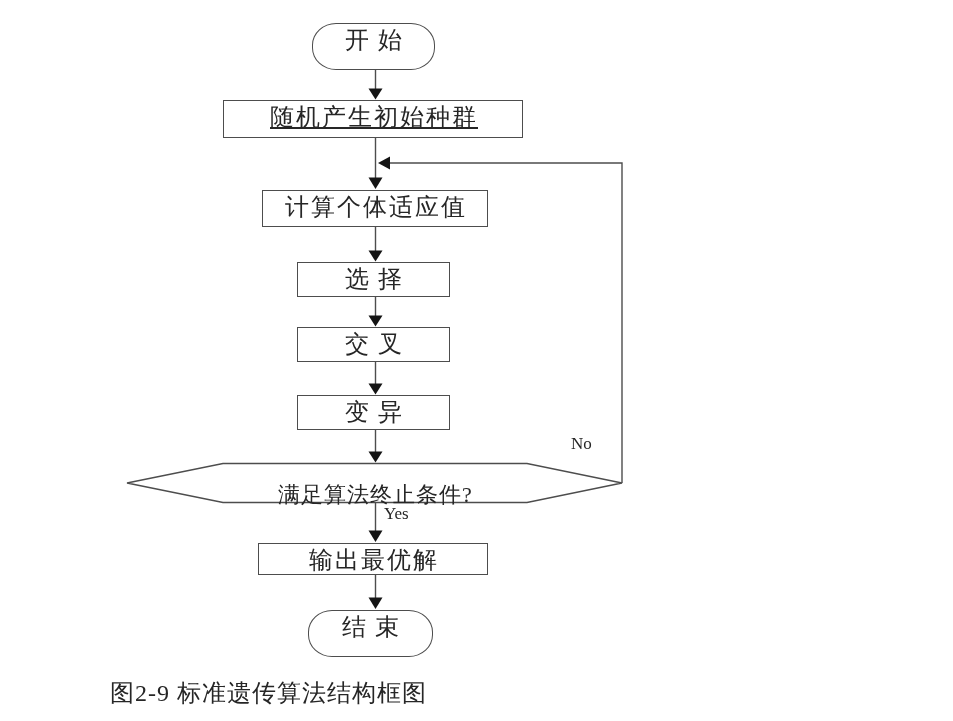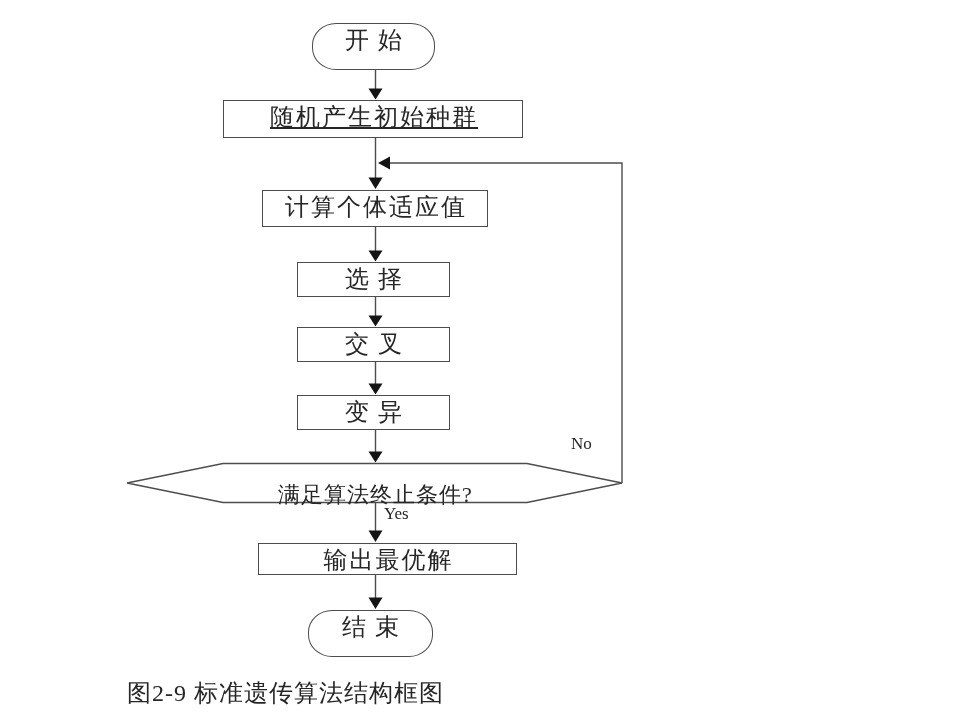--- a/index.html
+++ b/index.html
@@ -72,21 +72,20 @@
     font-size: 17px;
     color: var(--text-color);
     white-space: nowrap;
   }
   .caption {
     position: absolute;
     font-size: 24px;
     letter-spacing: 1px;
     color: var(--text-color);
     white-space: nowrap;
-    margin-left: 17px;
   }
 </style>
 </head>
 <body>
 
 <div class="stage">
 
   <svg width="953" height="721" viewBox="0 0 953 721">
 
     <line class="conn" x1="375.5" y1="70" x2="375.5" y2="89"></line>
@@ -140,21 +139,21 @@
   </div>
 
   <div class="node" style="left:297px; top:395px; width:153px; height:35px;">
     <span class="node-label ls-wide">变异</span>
   </div>
 
   <div class="hex-label" style="left:175px; top:462px; width:400px; height:41px;margin-top:12px;">
     <span class="node-label">满足算法终止条件?</span>
   </div>
 
-  <div class="node" style="left:258px; top:543px; width:259px; height:32px;">
+  <div class="node" style="left:258px; top:543px; width:230px; height:32px;">
     <span class="node-label ls-mid">输出最优解</span>
   </div>
 
   <div class="node stadium" style="left:308px; top:610px; width:125px; height:47px;">
     <span class="node-label ls-wide">结束</span>
   </div>
 
   <div class="edge-label" style="left:384px; top:504px;">Yes</div>
 
   <div class="edge-label" style="left:571px; top:434px;">No</div>

